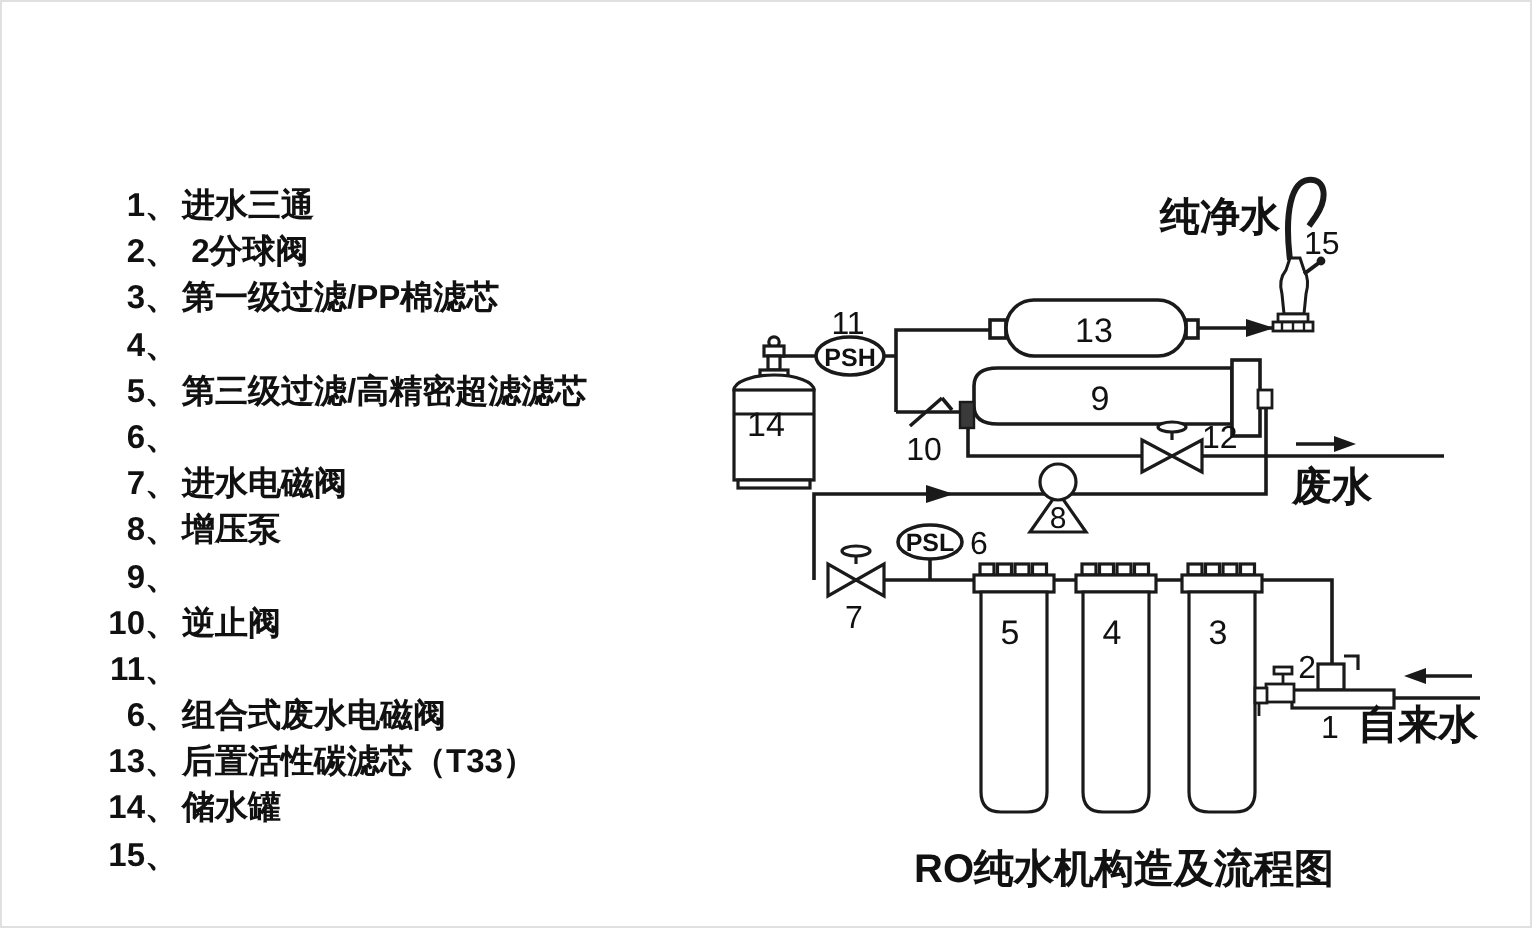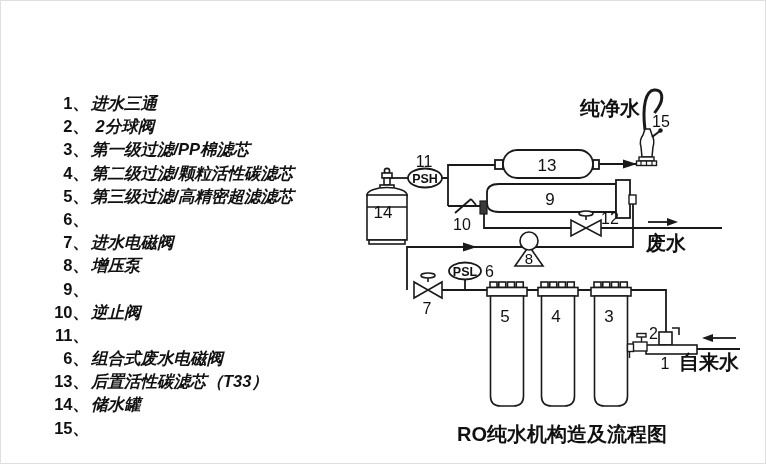--- a/index.html
+++ b/index.html
@@ -4,21 +4,21 @@
 <style>
   html,body{margin:0;padding:0;background:#fff;}
   .canvas{
     position:relative;width:766px;height:464px;background:#ffffff;overflow:hidden;
     font-family:"Liberation Sans",sans-serif;color:#111;
     border:1px solid #e0e0e0;box-sizing:border-box;
   }
   .legend{position:absolute;left:38px;top:91px;font-weight:bold;font-size:16.5px;line-height:23.2px;color:#111;}
   .legend-row{display:flex;height:23.2px;}
   .legend-num{width:50px;text-align:right;white-space:pre;}
-  .legend-txt{margin-left:2px;white-space:pre;font-style:italic;}
+  .legend-txt{margin-left:2px;white-space:pre;}
   svg{position:absolute;left:0;top:0;}
   svg text{font-family:"Liberation Sans",sans-serif;fill:#111;}
   .num-label{font-size:16px;}
   .comp-label{font-size:17px;}
   .switch-label{font-size:12.5px;font-weight:bold;}
   .cn-label{font-size:20px;font-weight:bold;}
   .caption{font-size:20px;font-weight:bold;}
 </style>
 </head>
 <body>
@@ -33,21 +33,20 @@
     <div class="legend-row">
         <span class="legend-num">2、</span>
         <span class="legend-txt"> 2分球阀</span>
       </div>
     <div class="legend-row">
         <span class="legend-num">3、</span>
         <span class="legend-txt">第一级过滤/PP棉滤芯</span>
       </div>
     <div class="legend-row">
         <span class="legend-num">4、</span>
-        <span class="legend-txt">第二级过滤/颗粒活性碳滤芯</span>
       </div>
     <div class="legend-row">
         <span class="legend-num">5、</span>
         <span class="legend-txt">第三级过滤/高精密超滤滤芯</span>
       </div>
     <div class="legend-row">
         <span class="legend-num">6、</span>
       </div>
     <div class="legend-row">
         <span class="legend-num">7、</span>

